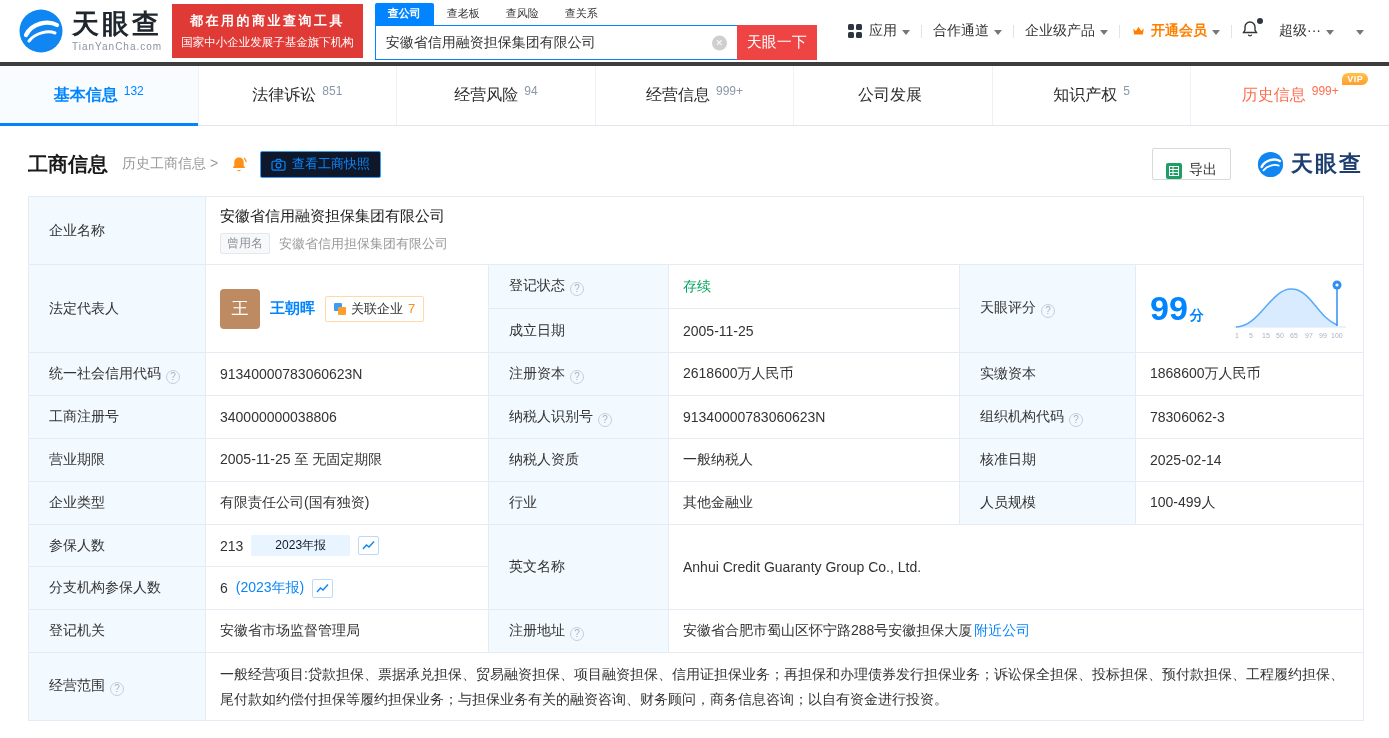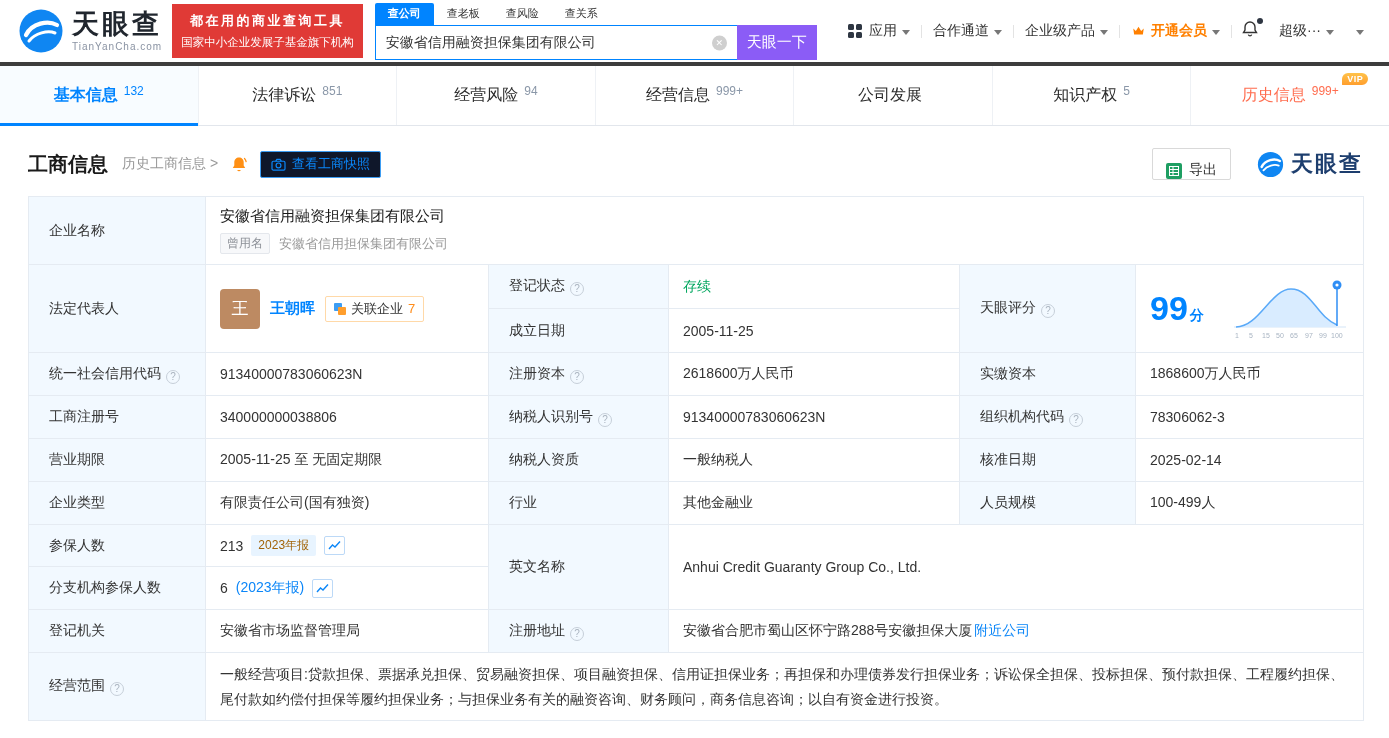--- a/index.html
+++ b/index.html
@@ -20,21 +20,21 @@
   .promo-line2 { font-size: 11.5px; margin-top: 5px; white-space: nowrap; }
   .search-area { margin-left: 12px; padding-top: 1px; }
   .search-tabs { display: flex; }
   .stab { font-size: 11px; padding: 3px 13px 4px; color: #333; cursor: pointer; white-space: nowrap; }
   .stab.active { background: #0084ff; color: #fff; font-weight: 600; border-radius: 2px 2px 0 0; }
   .search-box { display: flex; }
   .input-wrap { position: relative; }
   .search-input { width: 362px; height: 35px; border: 1px solid #0084ff; border-right: none; padding: 0 32px 0 10px; font-size: 14px; color: #333; outline: none; font-family: inherit; display: block; }
   .clear { position: absolute; right: 10px; top: 50%; transform: translateY(-50%); width: 15px; height: 15px; border-radius: 50%; background: #cfcfcf; color: #fff; text-align: center; line-height: 15px; font-size: 9px; cursor: pointer; }
   .clear::after { content: "✕"; }
-  .search-btn { width: 80px; height: 35px; background: #8b5cf6; color: #fff; border: none; font-size: 15px; cursor: pointer; font-family: inherit; text-align: center; }
+  .search-btn { width: 80px; height: 35px; background: #ef4444; color: #fff; border: none; font-size: 15px; cursor: pointer; font-family: inherit; text-align: center; }
   .top-nav { margin-left: auto; display: flex; align-items: center; padding-right: 14px; }
   .nav-item { display: flex; align-items: center; gap: 5px; padding: 0 11px; font-size: 14px; color: #333; cursor: pointer; white-space: nowrap; }
   .nav-sep { width: 1px; height: 13px; background: #e3e3e3; }
   .caret { width: 0; height: 0; border-left: 4px solid transparent; border-right: 4px solid transparent; border-top: 5px solid #777; margin-top: 2px; }
   .nav-vip { color: #ff8000; font-weight: 600; }
   .apps-icon { display: grid; grid-template-columns: 6px 6px; grid-template-rows: 6px 6px; gap: 2px; margin-right: 2px; }
   .apps-icon i { background: #2e3642; border-radius: 1.5px; }
   .bell-wrap { position: relative; padding: 0 9px; cursor: pointer; }
   .bell-dot { position: absolute; top: -2px; right: 5px; width: 6px; height: 6px; background: #2e3642; border-radius: 50%; }
   .dark-strip { height: 4px; background: #3d3d3d; }
@@ -79,21 +79,21 @@
   .status-green { color: #00a65e; font-weight: 500; }
   .score-cell-inner { display: flex; align-items: center; justify-content: space-between; }
   .score-val { color: #0084ff; white-space: nowrap; }
   .score-num { font-size: 34px; font-weight: 700; }
   .score-unit { font-size: 14px; font-weight: 600; margin-left: 2px; }
   .score-chart { display: block; cursor: pointer; }
   .score-chart svg { display: block; }
   .tick { font-size: 7px; fill: #a8b4c2; font-family: "Liberation Sans", sans-serif; }
   .help { display: inline-block; width: 14px; height: 14px; border: 1px solid #c6cfd9; border-radius: 50%; color: #a9b3bf; font-size: 10px; line-height: 12px; text-align: center; margin-left: 5px; vertical-align: -2px; cursor: pointer; }
   .help::after { content: "?"; }
-  .report-badge { display: inline-block; background: #e8f4ff; color: #a16207; font-size: 12px; padding: 2px 7px; border-radius: 2px; cursor: pointer; }
+  .report-badge { display: inline-block; background: #e8f4ff; color: #0f172a; font-size: 12px; padding: 2px 24px; border-radius: 2px; cursor: pointer; }
   .trend-btn { display: inline-flex; align-items: center; justify-content: center; width: 21px; height: 19px; border: 1px solid #bcd9f7; border-radius: 2px; cursor: pointer; background: #fff; }
   .flexline { display: flex; align-items: center; gap: 8px; }
   .link { color: #0b86f8; cursor: pointer; }
   .nearby { margin-left: 2px; }
   .scope-cell { line-height: 1.75; padding-top: 9px !important; padding-bottom: 9px !important; }
   .name-cell { padding-top: 10px !important; padding-bottom: 10px !important; }
 </style>
 </head>
 <body>
 

